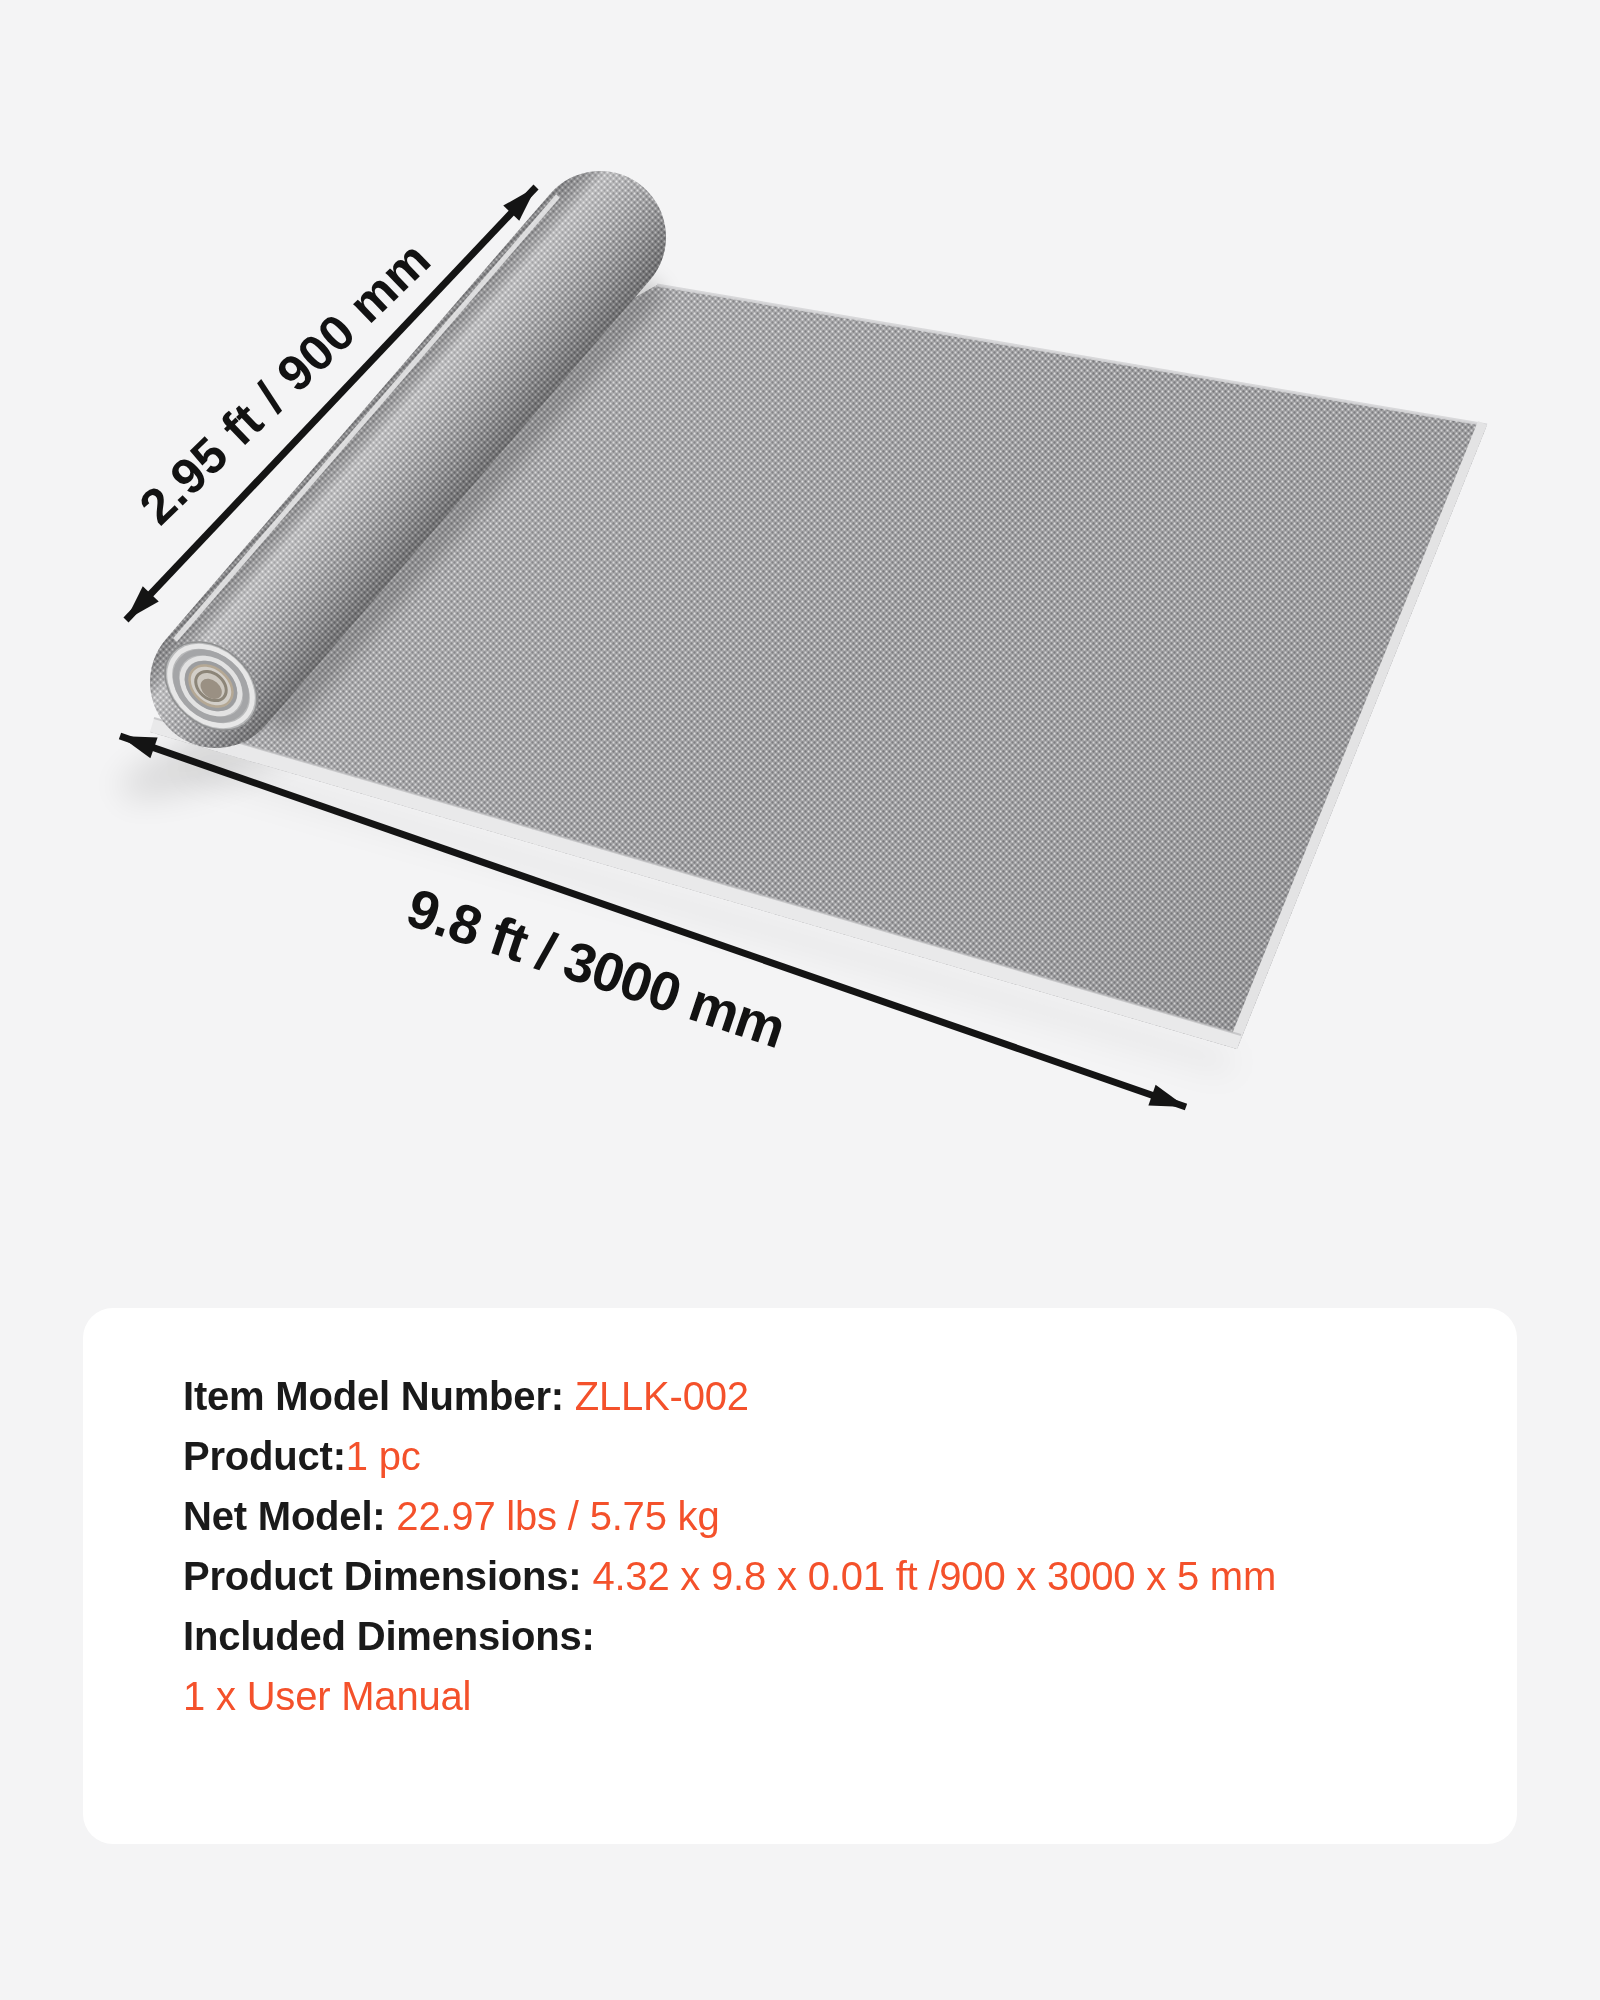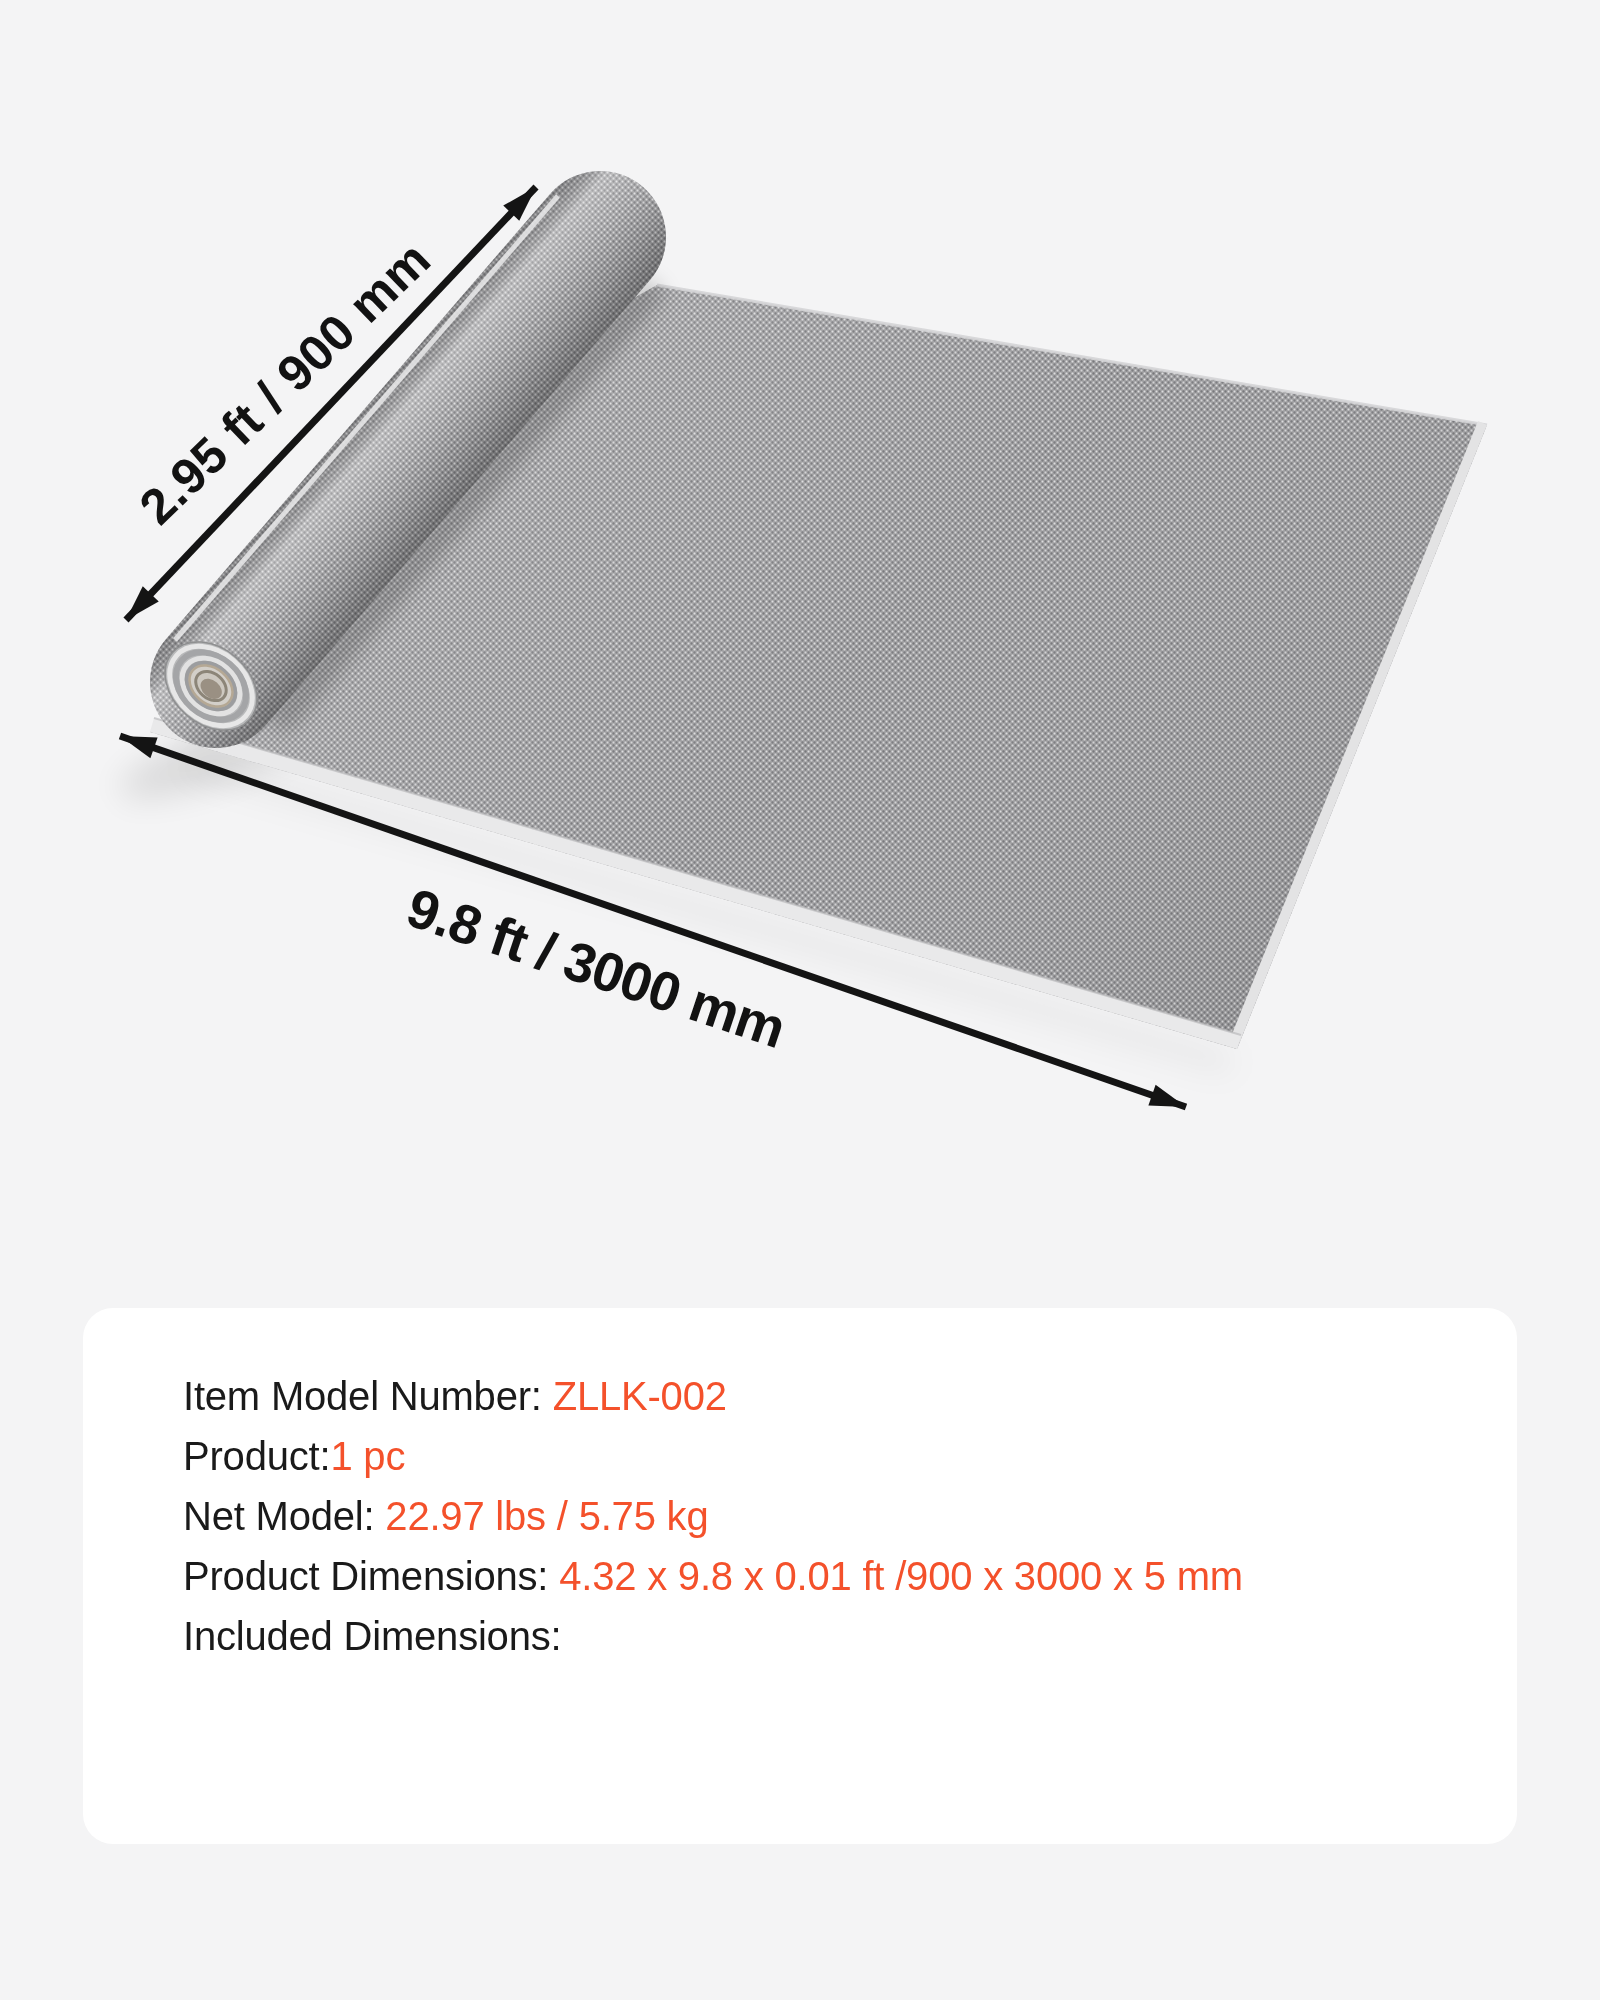--- a/index.html
+++ b/index.html
@@ -12,21 +12,21 @@
   .dim-label{font-family:"Liberation Sans",sans-serif;font-weight:bold;fill:#121212;}
   .spec-card{
     position:absolute;left:83px;top:1308px;width:1434px;height:536px;
     background:var(--card-bg);border-radius:30px;box-sizing:border-box;
     padding:58px 40px 0 100px;
   }
   .spec-row{
     font-size:40px;line-height:60px;white-space:nowrap;color:var(--text);
     letter-spacing:-0.2px;
   }
-  .spec-row .lbl{color:var(--text);font-weight:400;text-align:right;}
+  .spec-row .lbl{color:var(--text);font-weight:700;text-align:right;}
   .spec-row .val{color:var(--accent);font-weight:400;}
 </style>
 </head>
 <body>
 
 <div class="stage">
 
   <svg class="illustration" width="1600" height="1310" viewBox="0 0 1600 1310">
     <defs>
 
@@ -113,15 +113,18 @@
     </div>
     <div class="spec-row">
       <span class="lbl">Net Model: </span><span class="val">22.97 lbs / 5.75 kg</span>
     </div>
     <div class="spec-row">
       <span class="lbl">Product Dimensions: </span><span class="val">4.32 x 9.8 x 0.01 ft /900 x 3000 x 5 mm</span>
     </div>
     <div class="spec-row">
       <span class="lbl">Included Dimensions:</span><span class="val"></span>
     </div>
+    <div class="spec-row">
+      <span class="lbl"></span><span class="val">1 x User Manual</span>
+    </div>
   </div>
 
 </div>
 
 </body></html>

